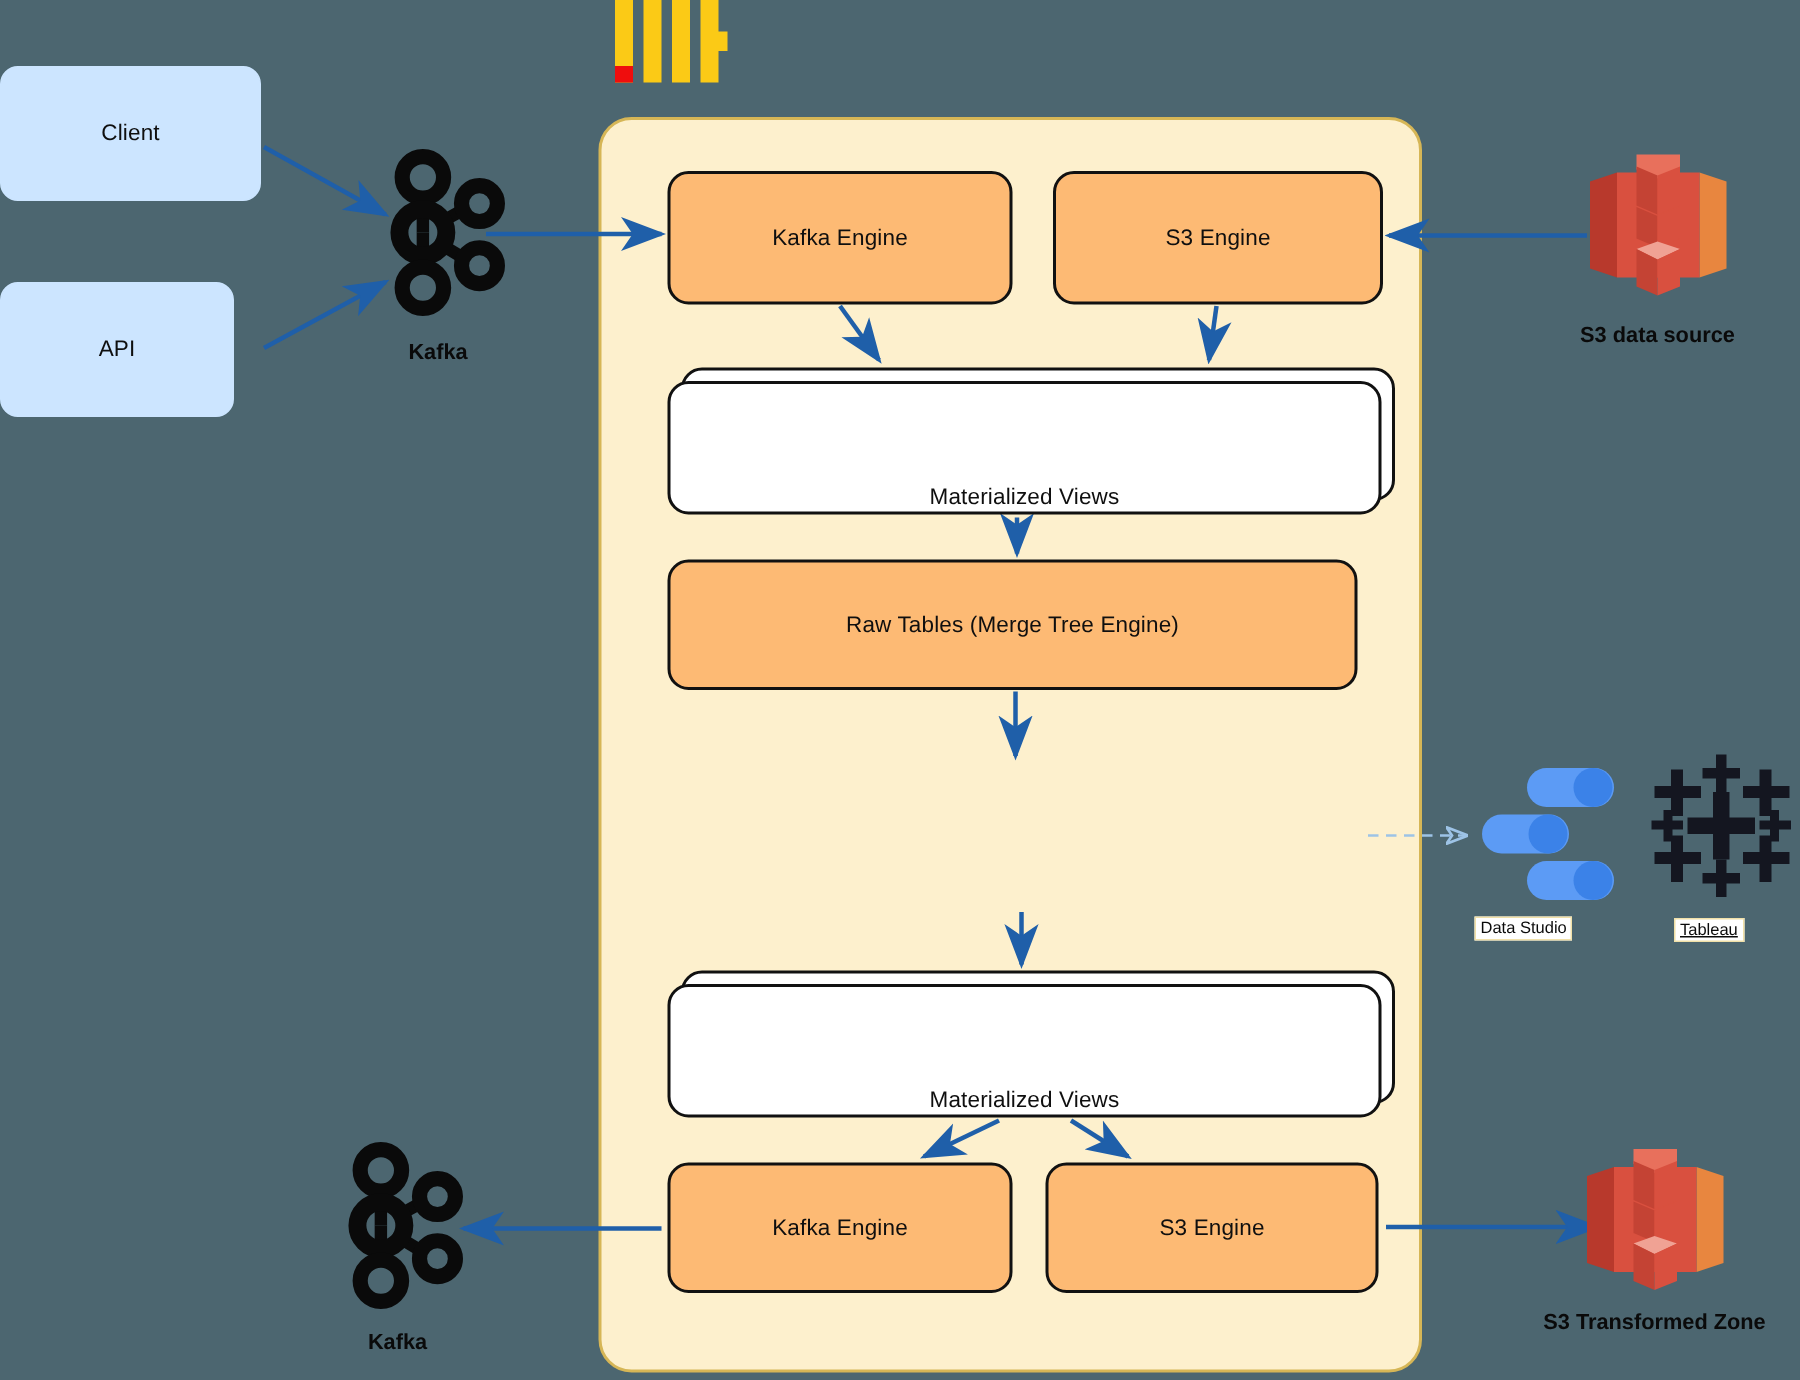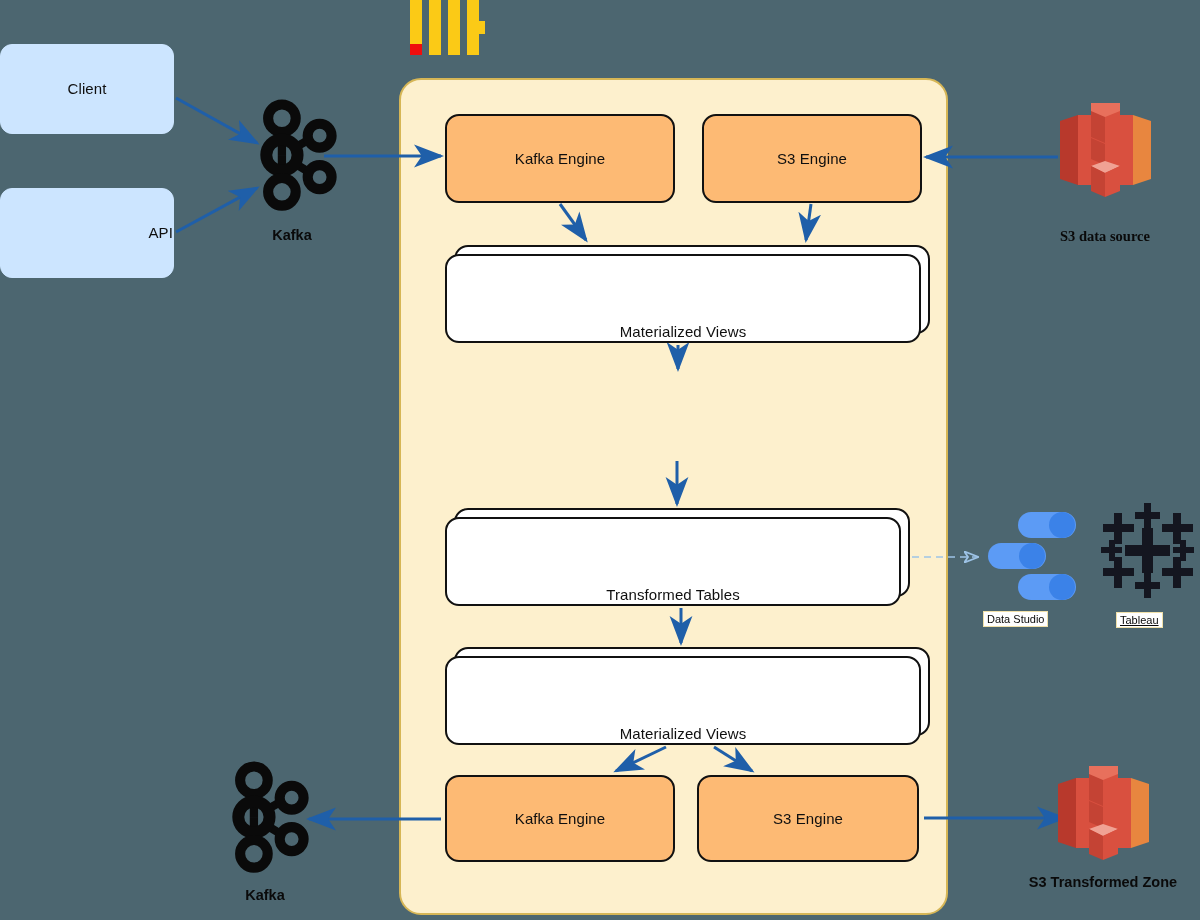--- a/index.html
+++ b/index.html
@@ -262,65 +262,62 @@
 
       <rect x="1180" y="540" width="6" height="21"></rect>
       <rect x="1173" y="547" width="21" height="6"></rect>
     </g>
   </svg>
 
   <div class="node src-box" style="left:0px; top:44px; width:174px; height:90px;">
     <span class="node-label">Client</span>
   </div>
 
-  <div class="node src-box" style="left:0px; top:188px; width:174px; height:90px;justify-content:flex-end;">
+  <div class="node src-box" style="left:0px; top:188px; width:156px; height:90px;">
     <span class="node-label">API</span>
   </div>
 
   <div class="node eng-box" style="left:445px; top:114px; width:230px; height:89px;">
     <span class="node-label">Kafka Engine</span>
   </div>
 
   <div class="node eng-box" style="left:702px; top:114px; width:220px; height:89px;">
     <span class="node-label">S3 Engine</span>
   </div>
 
   <div class="stack-wrap" style="left:445px; top:245px; width:485px; height:98px;">
     <div class="stack-back"></div>
     <div class="stack-front">
       <span class="node-label">Materialized Views</span>
     </div>
   </div>
 
-
-  <div class="stack-wrap" style="left:445px; top:508px; width:465px; height:98px;">
-    <div class="stack-back"></div>
-    <div class="stack-front">
-      <span class="node-label">Transformed Tables</span>
-    </div>
-  </div>
+  <div class="node eng-box" style="left:445px; top:373px; width:460px; height:87px;">
+    <span class="node-label">Raw Tables (Merge Tree Engine)</span>
+  </div>
+
 
   <div class="stack-wrap" style="left:445px; top:647px; width:485px; height:98px;">
     <div class="stack-back"></div>
     <div class="stack-front">
       <span class="node-label">Materialized Views</span>
     </div>
   </div>
 
   <div class="node eng-box" style="left:445px; top:775px; width:230px; height:87px;">
     <span class="node-label">Kafka Engine</span>
   </div>
 
   <div class="node eng-box" style="left:697px; top:775px; width:222px; height:87px;">
     <span class="node-label">S3 Engine</span>
   </div>
 
   <div class="caption" style="left:252px; top:227px; width:80px;">Kafka</div>
 
-  <div class="caption" style="left:1025px; top:228px; width:160px;font-family:Liberation Serif, serif;">S3 data source</div>
+  <div class="caption" style="left:1025px; top:216px; width:160px;">S3 data source</div>
 
   <div class="caption boxed" style="left:983px; top:611px;">Data Studio</div>
 
   <div class="caption boxed" style="left:1116px; top:612px;text-decoration:underline;">Tableau</div>
 
   <div class="caption" style="left:225px; top:887px; width:80px;">Kafka</div>
 
   <div class="caption" style="left:1003px; top:874px; width:200px;">S3 Transformed Zone</div>
 
 </div>

